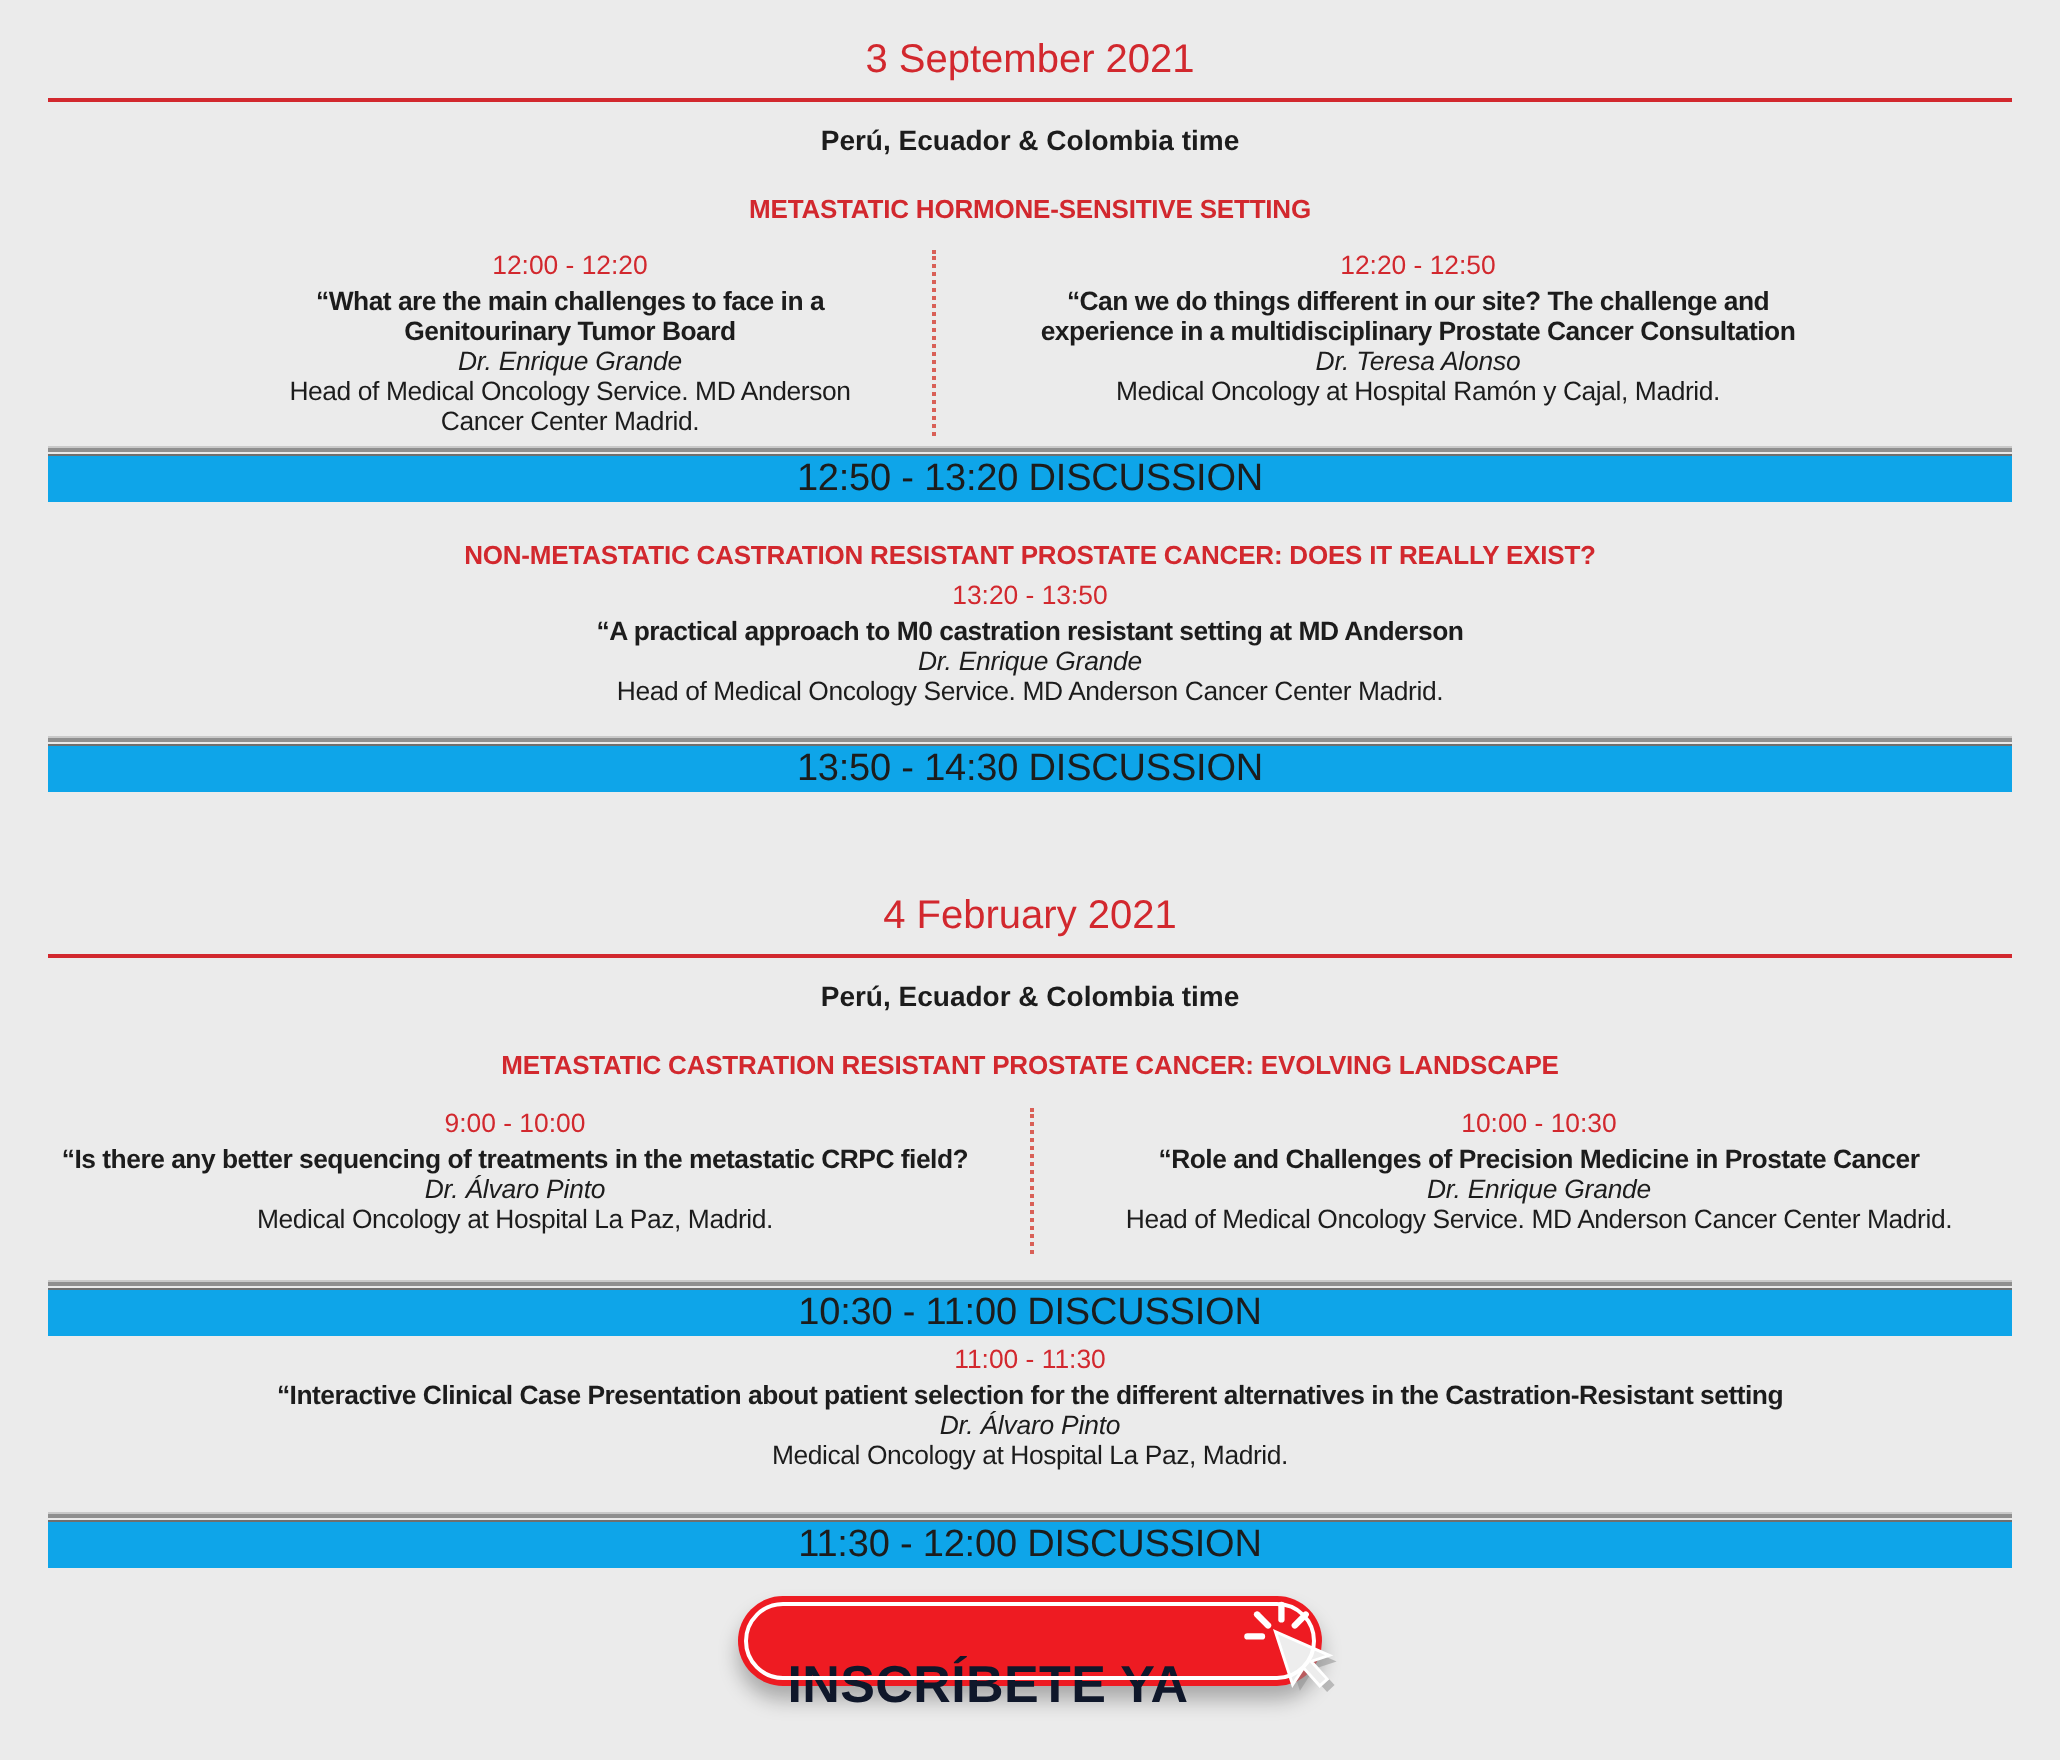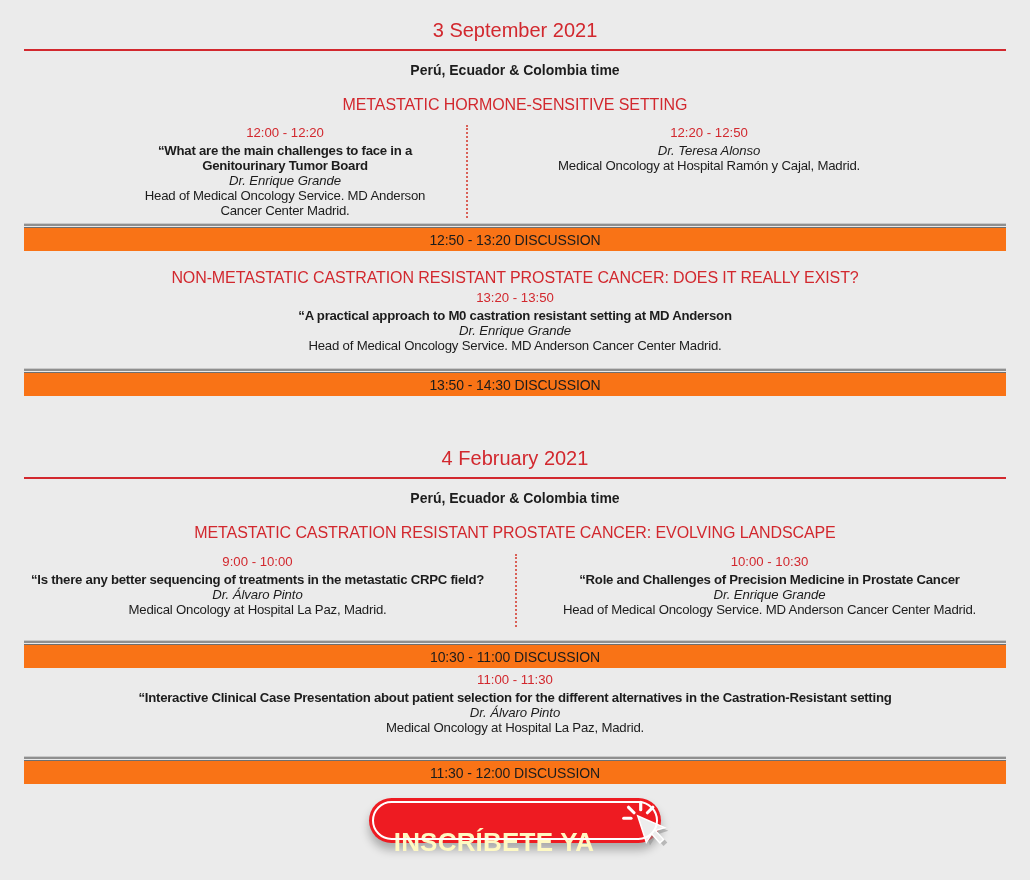--- a/index.html
+++ b/index.html
@@ -22,22 +22,22 @@
     text-align:center;font-weight:normal;color:var(--red);
     font-size:20px;line-height:24px;
   }
   .day1 .day-title{padding-top:18px;}
   .day2 .day-title{padding-top:50px;}
   .red-rule{border:none;border-top:2px solid var(--red);margin:7px 24px 0 24px;}
   .tz{
     text-align:center;font-weight:bold;font-size:14px;line-height:16px;margin-top:11px;
   }
   .section-heading{
-    text-align:center;font-weight:normal;color:var(--red);
-    font-size:16px;line-height:16px;margin-top:19px;
+    text-align:center;font-weight:bold;color:var(--red);
+    font-size:13px;line-height:16px;margin-top:19px;
     letter-spacing:-0.1px;
   }
   .cols{display:flex;margin-top:12px;justify-content:center;}
   .cols .col{text-align:center;}
   .day1 .col-left{width:468px;padding-left:104px;border-right:2px dotted var(--dot-red);}
   .day1 .col-right{width:562px;padding-right:80px;}
   .day2 .cols{margin-top:13px;}
   .day2 .col-left{width:517px;padding:0 12px 10px 12px;border-right:2px dotted var(--dot-red);}
   .day2 .col-right{width:513px;padding:0 16px 10px 8px;}
   .s-time{
@@ -50,38 +50,38 @@
   .s-speaker{font-style:italic;font-size:13.2px;line-height:15px;text-align:center;letter-spacing:-0.1px;}
   .s-aff{font-size:13.2px;line-height:15px;text-align:center;white-space:pre;letter-spacing:-0.2px;}
   .session-single{margin-top:4px;text-align:center;}
   .disc{margin:0 24px;}
   .m5{margin-top:5px;} .m15{margin-top:15px;} .m13{margin-top:13px;} .m21{margin-top:21px;}
   .disc-line{
     height:5px;
     background:linear-gradient(to bottom,#c9c9c9 0 1px,#8f8f8f 1px 3px,#e9e9e9 3px 4px,#6f6f6f 4px 5px);
   }
   .disc-bar{
-    background:#f97316;height:23px;
+    background:#0ea5e9;height:23px;
     display:flex;align-items:center;justify-content:center;
-    font-size:14px;letter-spacing:-0.1px;
+    font-size:19px;letter-spacing:-0.1px;
   }
   .cta-wrap{display:flex;justify-content:center;margin-top:14px;}
   .cta{
     position:relative;width:292px;height:45px;
     background:var(--btn-red);border:none;border-radius:24px;
     box-shadow:0 7px 10px rgba(0,0,0,0.28);
     cursor:pointer;overflow:visible;
   }
   .cta::after{
     content:"";position:absolute;inset:3px;border:2px solid #fff;border-radius:20px;pointer-events:none;
   }
   .cta-label{
     position:absolute;left:0;right:42px;top:0;bottom:0;
     display:flex;align-items:center;justify-content:center;
-    color:#fef9c3;font-weight:bold;font-size:26px;letter-spacing:0.2px;margin-top:44px;
+    color:#0f172a;font-weight:bold;font-size:26px;letter-spacing:0.2px;margin-top:44px;
   }
   .cursor-icon{
     position:absolute;left:248px;top:2px;width:62px;height:68px;overflow:visible;pointer-events:none;
   }
 </style>
 </head>
 <body>
 
 <section class="day1">
   <h1 class="day-title">3 September 2021</h1>
@@ -94,20 +94,22 @@
     <div class="col col-left">
       <div class="s-time">12:00 - 12:20</div>
       <div class="s-title">“What are the main challenges to face in a
 Genitourinary Tumor Board</div>
       <div class="s-speaker">Dr. Enrique Grande</div>
       <div class="s-aff">Head of Medical Oncology Service. MD Anderson
 Cancer Center Madrid.</div>
     </div>
     <div class="col col-right">
       <div class="s-time">12:20 - 12:50</div>
+      <div class="s-title">“Can we do things different in our site? The challenge and
+experience in a multidisciplinary Prostate Cancer Consultation</div>
       <div class="s-speaker">Dr. Teresa Alonso</div>
       <div class="s-aff">Medical Oncology at Hospital Ramón y Cajal, Madrid.</div>
     </div>
   </div>
 
   <div class="disc m5">
     <div class="disc-line"></div>
     <div class="disc-bar">12:50 - 13:20 DISCUSSION</div>
   </div>
 

